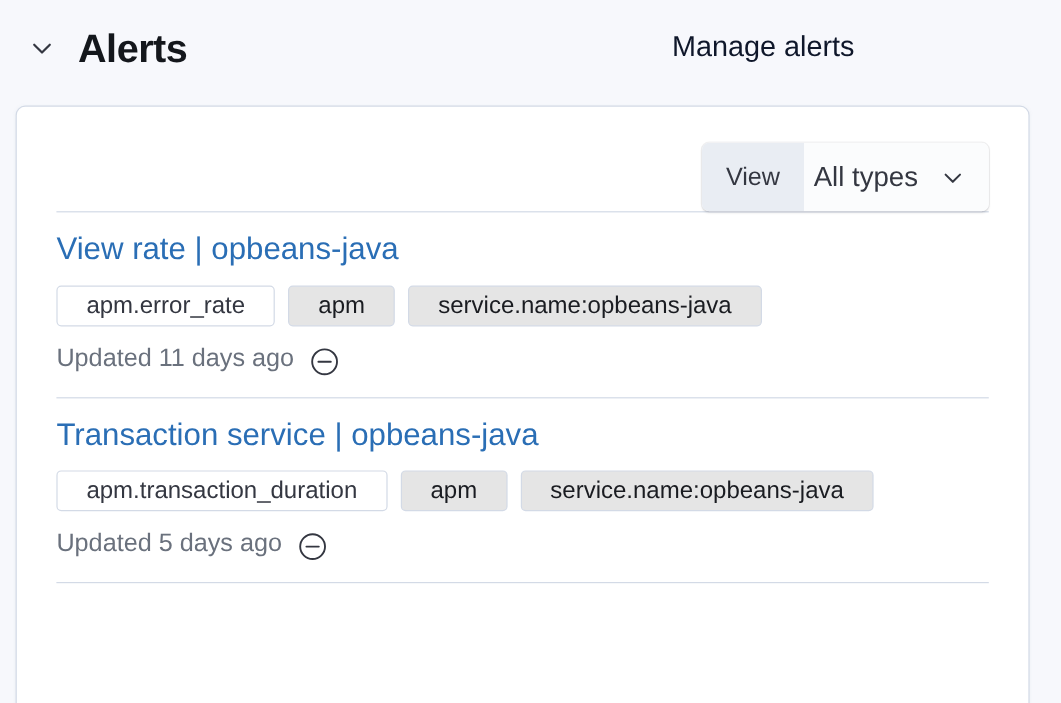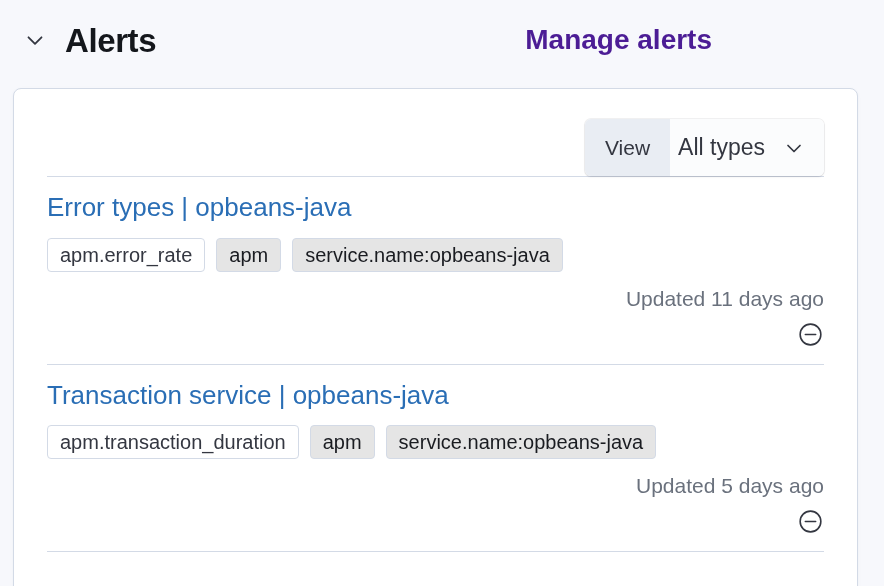--- a/index.html
+++ b/index.html
@@ -53,26 +53,25 @@
     margin-left: 15px;
     line-height: 1;
   }
 
   .header-right {
     margin-left: auto;
     margin-right: 24px;
   }
 
   .manage-link {
-    font-size: 28px;
-    color: #4c1d95;
+    font-size: 24px;
+    color: #0f172a;
     text-decoration: none;
     cursor: pointer;
     line-height: 1;
-    font-weight: bold;
   }
 
   
   .alerts-panel {
     position: absolute;
     left: 13px;
     top: 88px;
     width: 845px;
     height: 520px;
     background: #ffffff;
@@ -153,21 +152,21 @@
     align-items: center;
     gap: 11px;
     margin-top: 14px;
     flex-wrap: wrap;
   }
 
   .badge {
     display: inline-flex;
     align-items: center;
     height: 34px;
-    padding: 0 12px;
+    padding: 0 24px;
     border-radius: 4px;
     font-size: 20px;
     line-height: 1;
     white-space: nowrap;
   }
 
   .badge.hollow {
     background: #ffffff;
     border: 1px solid #D3DAE6;
     color: #343741;
@@ -175,24 +174,23 @@
 
   .badge.filled {
     background: #e5e5e5;
     border: 1px solid #D3DAE6;
     color: #1a1c21;
     font-weight: 400;
   }
 
   .alert-meta {
     display: flex;
-    align-items: flex-end;
+    align-items: flex-start;
     gap: 12px;
     margin-top: 16px;
-    flex-direction: column;
   }
 
   .alert-meta-text {
     font-size: 21px;
     color: #6a717d;
     line-height: 1;
   }
 
   .status-icon {
     display: inline-flex;
@@ -233,21 +231,21 @@
         </span>
       </div>
     </div>
   </div>
 
   <div class="alert-list">
 
     <div class="divider"></div>
 
     <div class="alert-item">
-      <a class="alert-title">Error types | opbeans-java</a>
+      <a class="alert-title">View rate | opbeans-java</a>
       <div class="badge-row">
         <span class="badge hollow">apm.error_rate</span>
         <span class="badge filled">apm</span>
         <span class="badge filled">service.name:opbeans-java</span>
       </div>
       <div class="alert-meta">
         <span class="alert-meta-text">Updated 11 days ago</span>
         <span class="status-icon">
           <svg width="27" height="27" viewBox="0 0 24 24" fill="none" stroke="#343741" stroke-width="1.4" stroke-linecap="round">
             <circle cx="12" cy="12" r="9.2"></circle>

